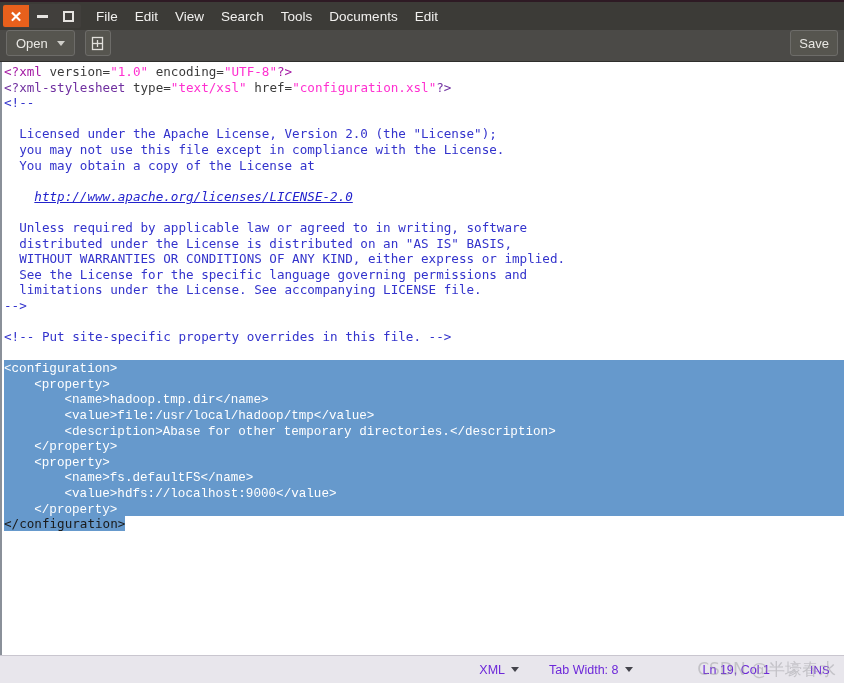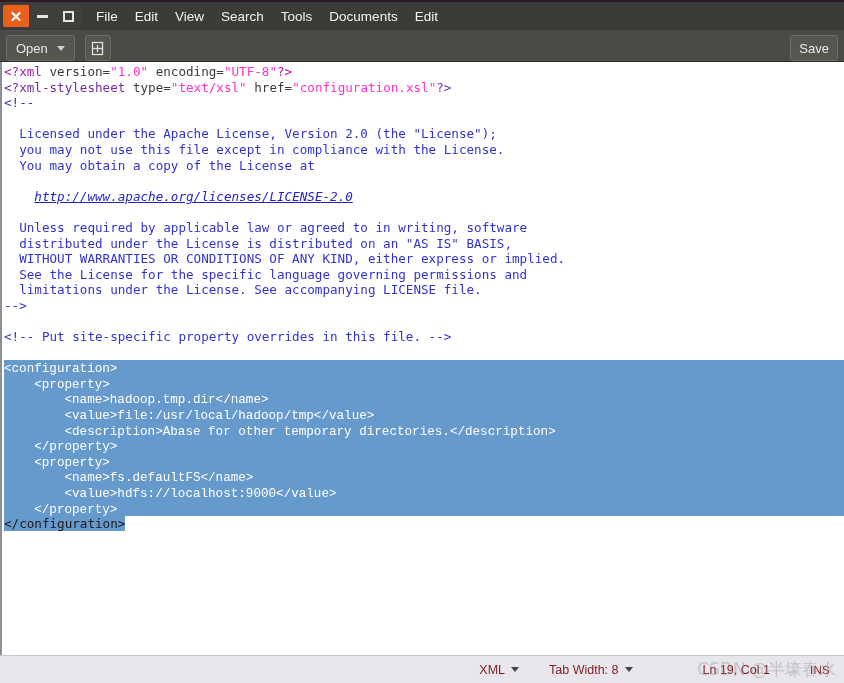--- a/index.html
+++ b/index.html
@@ -85,21 +85,21 @@
     white-space: nowrap;
     cursor: default;
   }
 
   
   #toolbar {
     height: 32px;
     background: #4b4a47;
     border-bottom: 1px solid #2f2e2c;
     display: flex;
-    align-items: flex-end;
+    align-items: flex-start;
     padding: 0 6px;
     flex: 0 0 auto;
     box-sizing: border-box;
   }
   #open-button {
     display: flex;
     align-items: center;
     gap: 9px;
     height: 24px;
     padding: 0 9px;
@@ -186,21 +186,21 @@
     padding-right: 14px;
     flex: 0 0 auto;
     position: relative;
     box-sizing: border-box;
   }
   .status-item {
     display: flex;
     align-items: center;
     gap: 6px;
     font-size: 12.5px;
-    color: #7f1d1d;
+    color: #6d28d9;
     white-space: nowrap;
     cursor: default;
   }
   .status-item .caret-down {
     border-top-color: #44444c;
   }
   #status-pos { margin-left: 40px; }
   #status-ins { margin-left: 10px; font-size: 11.5px; letter-spacing: .3px; }
 
   

